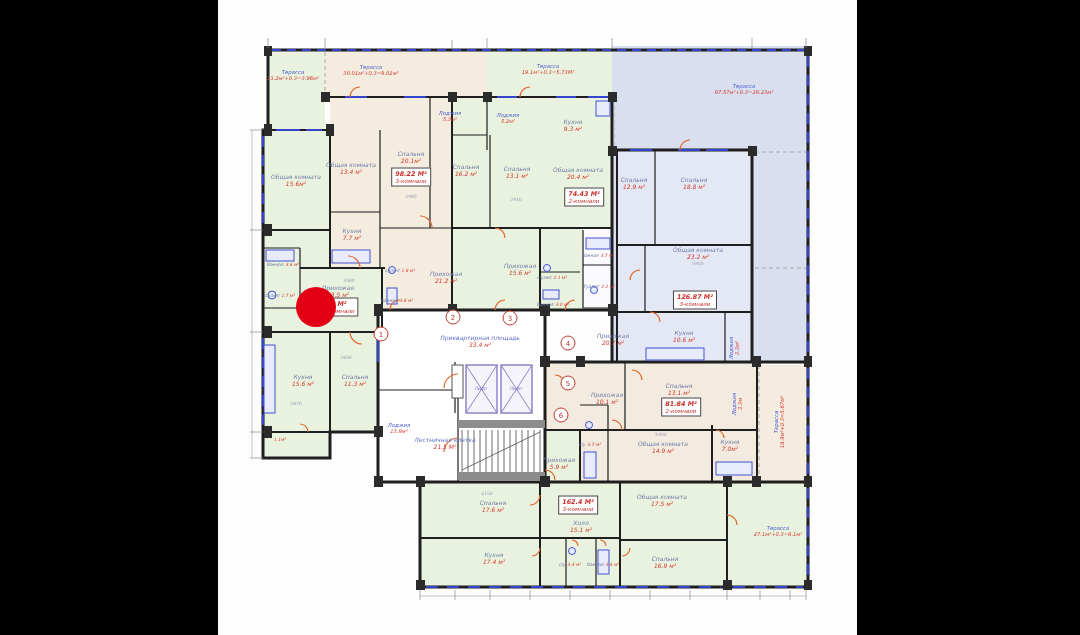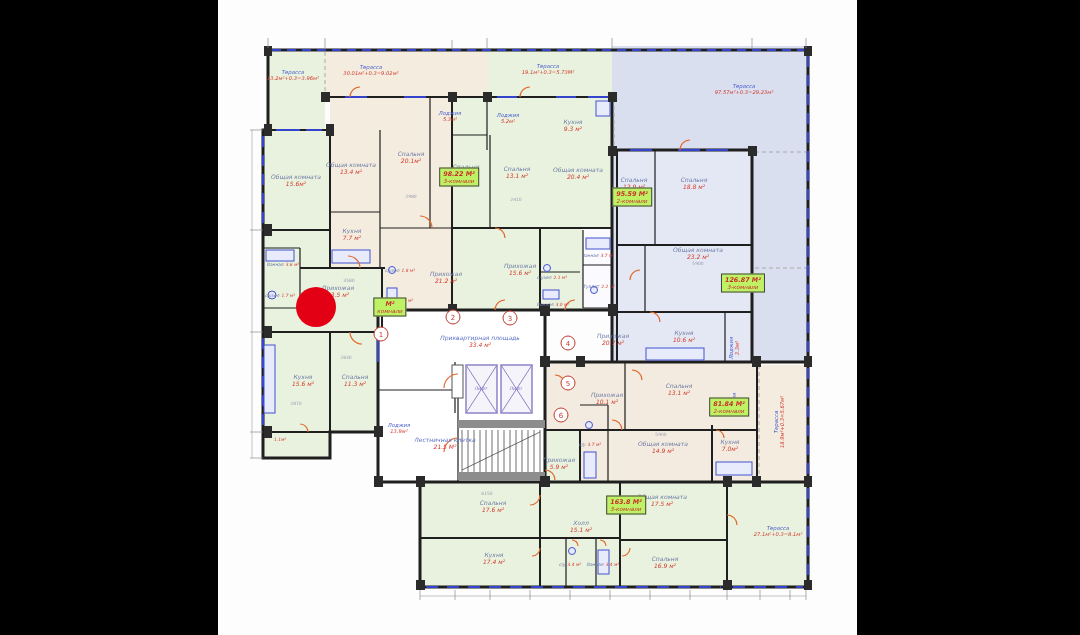--- a/index.html
+++ b/index.html
@@ -10,22 +10,22 @@
   #labels{position:absolute;left:0;top:0;width:1080px;height:635px;}
   .lbl{position:absolute;transform:translate(-50%,-50%);text-align:center;line-height:1.2;
        font-style:italic;white-space:nowrap;pointer-events:none;}
   .lbl .n{display:block;color:#6e7ba6;font-size:6px;}
   .lbl .a{display:block;color:#d23b2e;font-size:6px;}
   .terr .n{color:#4a5ecf;font-size:5.4px;}
   .terr .a{font-size:5.2px;}
   .tiny .n,.tiny .a{font-size:4.4px;display:inline;padding:0 1px;}
   .core .n{color:#5b6fc4;font-size:6px;}
   .lift .n{color:#7a6fc0;font-size:4.6px;}
-  .unit{position:absolute;transform:translate(-50%,-50%);background:#bef264;border:1px solid #444;
-        padding:1px 3px;text-align:center;line-height:1.25;margin-left:48px;}
+  .unit{position:absolute;transform:translate(-50%,-50%);background:#ffffff;border:1px solid #444;
+        padding:1px 3px;text-align:center;line-height:1.25;}
   .unit .a{color:#c9302c;font-size:6.4px;font-weight:bold;font-style:italic;display:block;}
   .unit .r{color:#c9302c;font-size:5.6px;font-style:italic;display:block;}
   .dim{position:absolute;transform:translate(-50%,-50%);color:#9b9bb4;font-size:4.5px;}
   .bubble{position:absolute;transform:translate(-50%,-50%);width:13px;height:13px;
           border:1.2px solid #c0392b;border-radius:50%;background:#fff;color:#c0392b;
           font-size:7px;display:flex;align-items:center;justify-content:center;}
   #marker{position:absolute;width:40px;height:40px;border-radius:50%;
           background:#e30015;transform:translate(-50%,-50%);}
 </style>
 </head>
@@ -352,33 +352,33 @@
       </div>
       <div class="lbl lift" style="left: 516px; top: 389px;">
         <span class="n">Лифт</span>
         <span class="a"></span>
       </div>
       <div class="unit" style="left: 411px; top: 177px;">
         <span class="a">98.22 М²</span>
         <span class="r">3-комнали</span>
       </div>
       <div class="unit" style="left: 584px; top: 197px;">
-        <span class="a">95.59 М²</span>
+        <span class="a">74.43 М²</span>
         <span class="r">2-комнали</span>
       </div>
-      <div class="unit" style="left: 695px; top: 283px;">
+      <div class="unit" style="left: 695px; top: 300px;">
         <span class="a">126.87 М²</span>
         <span class="r">3-комнали</span>
       </div>
       <div class="unit" style="left: 681px; top: 407px;">
         <span class="a">81.84 М²</span>
         <span class="r">2-комнали</span>
       </div>
       <div class="unit" style="left: 578px; top: 505px;">
-        <span class="a">163.8 М²</span>
+        <span class="a">162.4 М²</span>
         <span class="r">3-комнали</span>
       </div>
       <div class="unit" style="left: 342px; top: 307px;">
         <span class="a">М²</span>
         <span class="r">комнали</span>
       </div>
       <span class="dim" style="left: 411px; top: 196px;">2980</span>
       <span class="dim" style="left: 349px; top: 280px;">3580</span>
       <span class="dim" style="left: 346px; top: 357px;">2830</span>
       <span class="dim" style="left: 296px; top: 403px;">2870</span>

